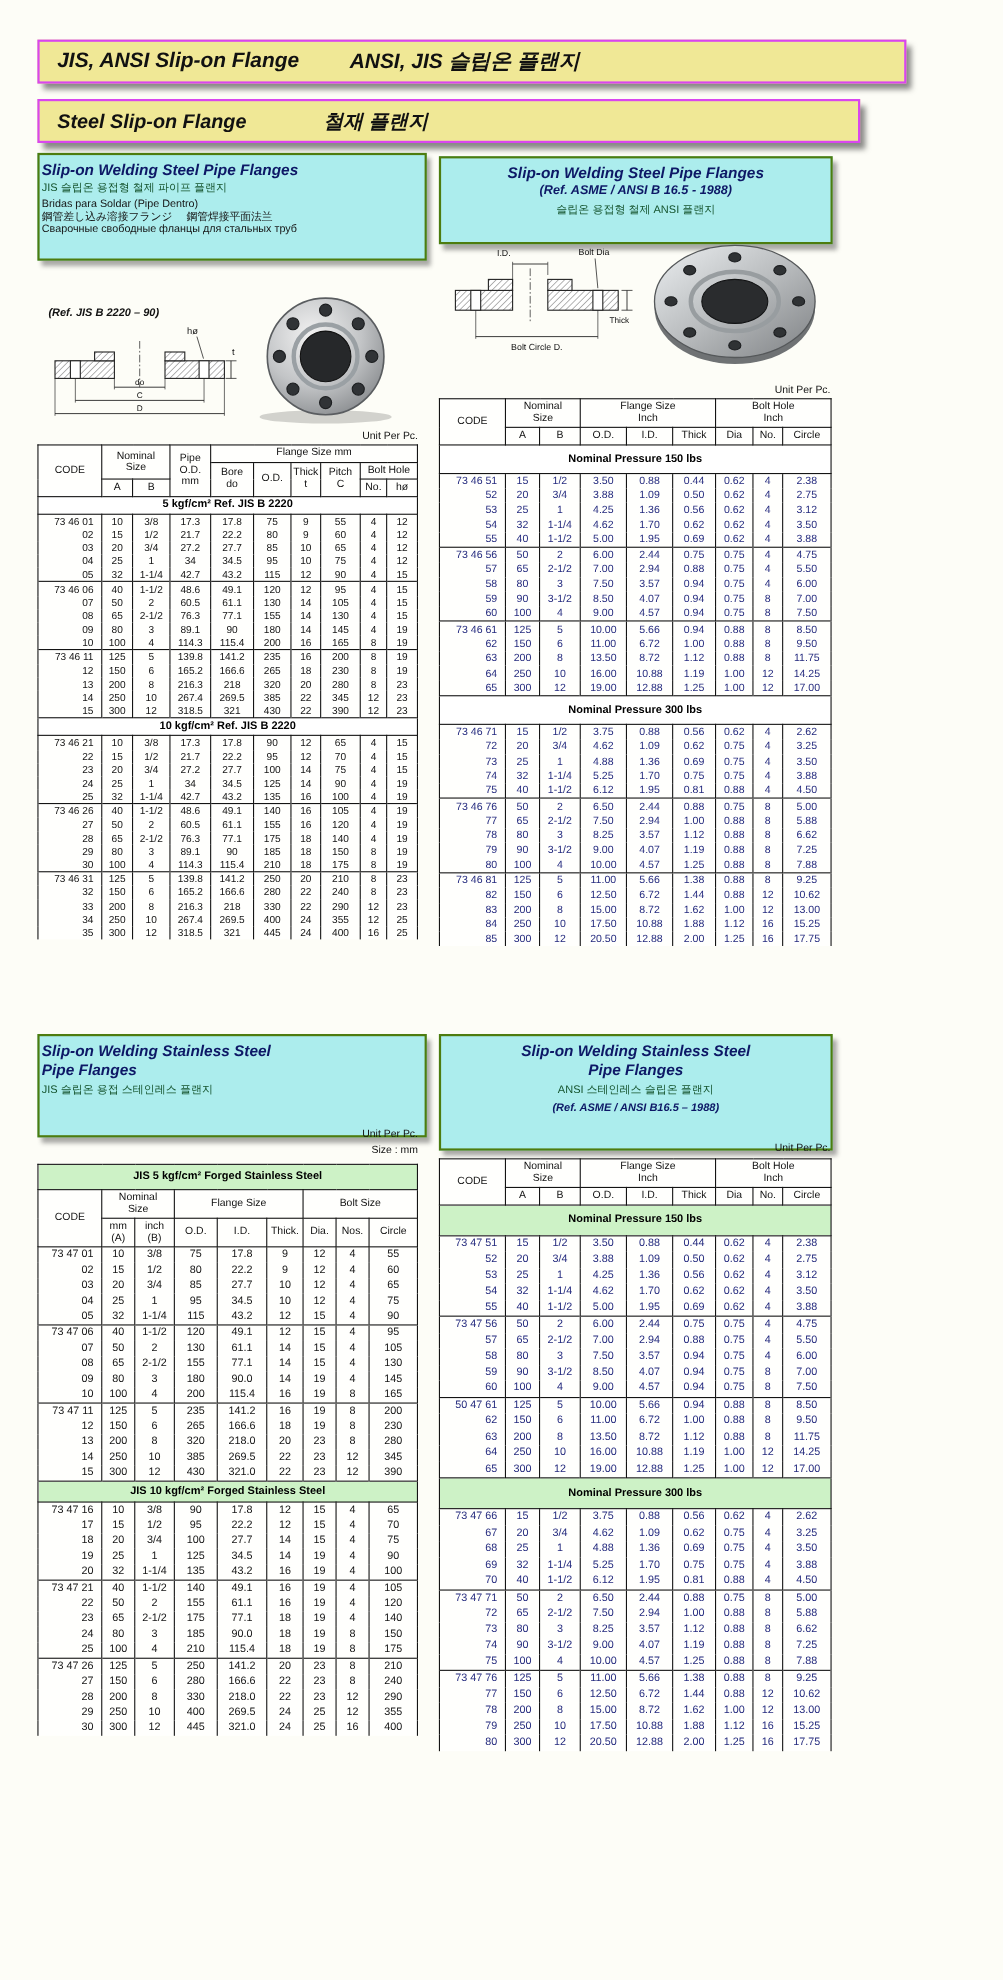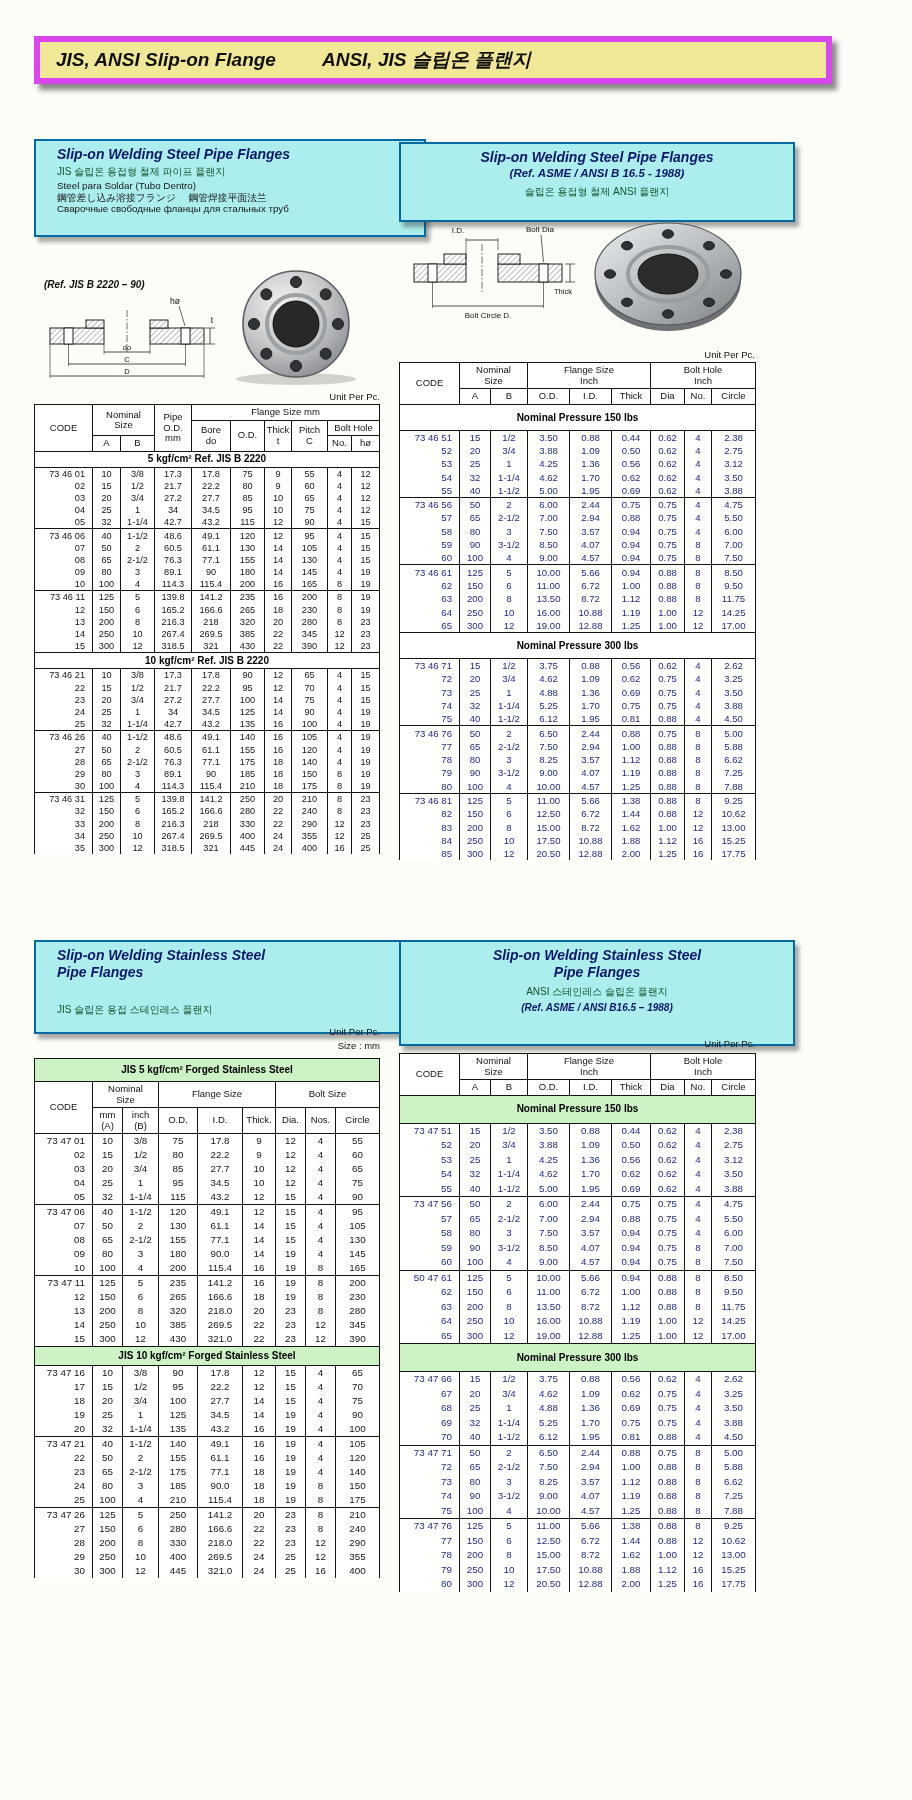--- a/index.html
+++ b/index.html
@@ -1,23 +1,23 @@
 <!DOCTYPE html>
 <html><head>
 <meta charset="utf-8">
 <style>
   html,body{margin:0;padding:0}
   body{width:912px;height:1800px;position:relative;background:#fdfdf7;font-family:"Liberation Sans",sans-serif;color:#111;overflow:hidden}
   #page{position:absolute;inset:0}
   .abs{position:absolute}
-  .banner{position:absolute;display:flex;align-items:center;padding:0 16px;border:6px solid #d946ef;font-weight:bold;font-style:italic;box-shadow:5px 6px 5px rgba(40,40,40,.55)}
+  .banner{position:absolute;display:flex;align-items:center;padding:0 16px;border:2px solid #d946ef;font-weight:bold;font-style:italic;box-shadow:5px 6px 5px rgba(40,40,40,.55)}
   .b-main{left:34px;top:36px;width:754px;height:36px;background:#f0e896;font-size:19px;gap:46px}
   .b-steel{left:34px;top:90px;width:712px;height:36px;background:#f0e896;font-size:18px;gap:70px}
   .b-stain{left:34px;top:888px;width:712px;height:38px;background:#fcfaef;font-size:18px;gap:46px}
-  .cyan{position:absolute;border:2px solid #0369a1;background:#aceded;box-shadow:4px 5px 4px rgba(40,40,40,.4);padding:5px 21px}
+  .cyan{position:absolute;border:2px solid #4d7c0f;background:#aceded;box-shadow:4px 5px 4px rgba(40,40,40,.4);padding:5px 2px}
   .box-sjis{left:34px;top:139px;width:346px;height:84px}
   .box-sansi{left:399px;top:142px;width:350px;height:66px;text-align:center}
   .box-stjis{left:34px;top:940px;width:346px;height:80px}
   .box-stansi{left:399px;top:940px;width:350px;height:92px;text-align:center}
   .bx-title{font-weight:bold;font-style:italic;font-size:14px;color:#0d1866;line-height:17px}
   .bx-kr{font-weight:normal;font-size:10px;line-height:17px;color:#14532d}
   .bx-ref{font-weight:bold;font-style:italic;font-size:11.5px;line-height:15px;color:#0d1866}
   .bx-sm{font-size:9.8px;line-height:11.6px;color:#151515}
   .refnote{position:absolute;left:44px;top:279px;font-weight:bold;font-style:italic;font-size:10px}
   .unit{position:absolute;font-size:9.5px;text-align:right;color:#111}
@@ -51,25 +51,29 @@
 </style>
 </head>
 <body>
 
 <div id="page">
 
   <div class="banner b-main">
     <span>JIS, ANSI Slip-on Flange</span>
     <span>ANSI, JIS 슬립온 플랜지</span>
   </div>
+  <div class="banner b-steel">
+    <span>Steel Slip-on Flange</span>
+    <span>철재 플랜지</span>
+  </div>
 
   <div class="cyan box-sjis">
     <div class="bx-title">Slip-on Welding Steel Pipe Flanges</div>
     <div class="bx-kr">JIS 슬립온 용접형 철제 파이프 플랜지</div>
-    <div class="bx-sm">Steel para Soldar (Tubo Dentro)</div>
+    <div class="bx-sm">Bridas para Soldar (Pipe Dentro)</div>
     <div class="bx-sm">鋼管差し込み溶接フランジ　 鋼管焊接平面法兰</div>
     <div class="bx-sm">Сварочные свободные фланцы для стальных труб</div>
   </div>
 
   <div class="cyan box-sansi">
     <div class="bx-title">Slip-on Welding Steel Pipe Flanges</div>
     <div class="bx-ref">(Ref. ASME / ANSI B 16.5 - 1988)</div>
     <div class="bx-kr" style="margin-top:2px">슬립온 용접형 철제 ANSI 플랜지</div>
   </div>
 
@@ -1005,21 +1009,21 @@
             <td>17.75</td>
           </tr>
         </tbody>
       </table>
     </div>
 
 
   <div class="cyan box-stjis">
     <div class="bx-title">Slip-on Welding Stainless Steel</div>
     <div class="bx-title">Pipe Flanges</div>
-    <div class="bx-kr" style="margin-top:20px">JIS 슬립온 용접 스테인레스 플랜지</div>
+    <div class="bx-kr" style="margin-top:2px">JIS 슬립온 용접 스테인레스 플랜지</div>
   </div>
 
   <div class="cyan box-stansi">
     <div class="bx-title">Slip-on Welding Stainless Steel</div>
     <div class="bx-title">Pipe  Flanges</div>
     <div class="bx-kr" style="margin-top:2px">ANSI 스테인레스 슬립온 플랜지</div>
     <div class="bx-ref" style="font-size:10px">(Ref. ASME /  ANSI B16.5 – 1988)</div>
   </div>
 
   <div class="unit u-stjis">Unit Per Pc.</div>

